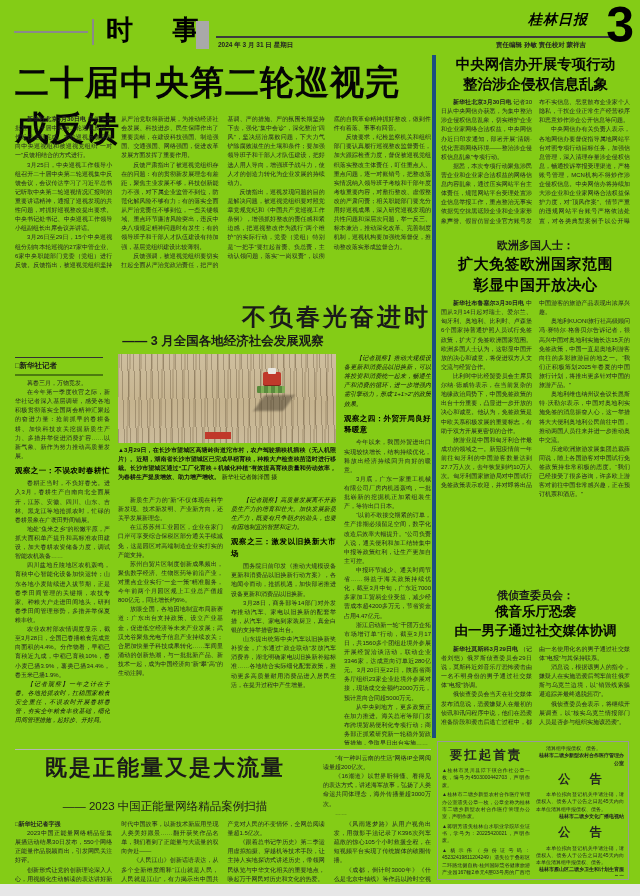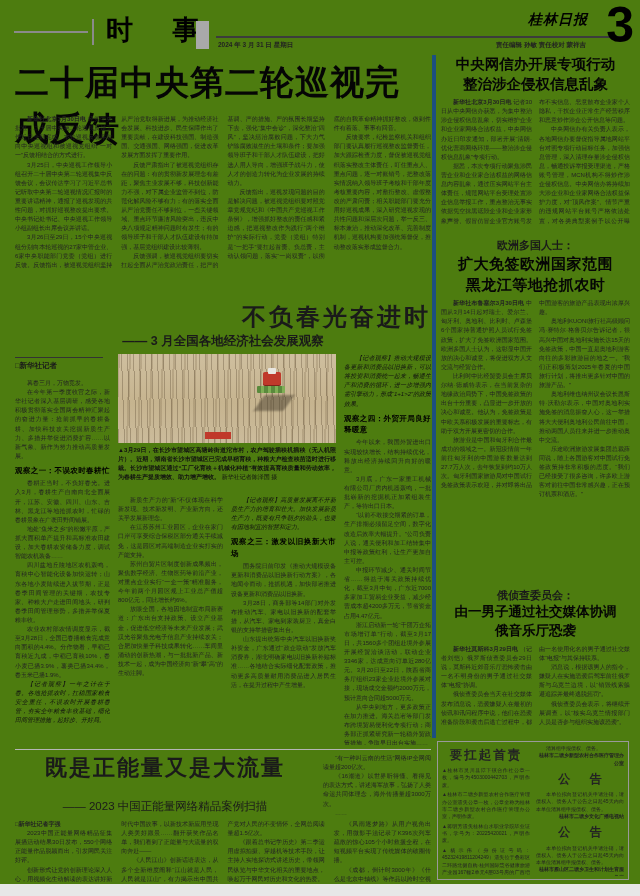--- a/index.html
+++ b/index.html
@@ -1,16 +1,16 @@
 <!DOCTYPE html>
 <html><head>
 <meta charset="utf-8">
 <style>
   html,body{margin:0;padding:0;background:#dedede;}
-  #page{position:relative;width:640px;height:896px;background:#4d7c0f;overflow:hidden;
+  #page{position:relative;width:640px;height:896px;background:#84cc16;overflow:hidden;
         font-family:"Liberation Sans","DejaVu Sans",sans-serif;color:#1a1a1a;}
   
   .hrule-left{position:absolute;left:14px;top:31px;width:74px;height:2px;background:#8a8a8a;}
   .vtick{position:absolute;left:92px;top:19px;width:2px;height:26px;background:#8a8a8a;}
   .section-title{position:absolute;left:106px;top:12px;font-size:27px;font-weight:900;letter-spacing:16px;color:#000;}
   .gray-block{position:absolute;left:196px;top:21px;width:13px;height:28px;background:#a9a9a9;}
   .long-rule{position:absolute;left:216px;top:36px;width:412px;height:2px;background:#3c3c3c;}
   .issue-date{position:absolute;left:218px;top:41px;font-size:6.5px;font-weight:bold;color:#222;}
   .masthead{position:absolute;right:52px;top:11px;font-size:14px;font-weight:900;font-style:italic;
             font-family:"DejaVu Serif","Liberation Serif",serif;color:#000;letter-spacing:1px;}
@@ -184,35 +184,35 @@
     </div>
     <div class="r-body ra-body flow">
         <p><b>新华社北京3月30日电  </b>记者30日从中央网信办获悉，为集中整治涉企侵权信息乱象，切实维护企业和企业家网络合法权益，中央网信办近日印发通知，部署开展“清朗·优化营商网络环境——整治涉企侵权信息乱象”专项行动。</p>
         <p>据悉，本次专项行动聚焦涉民营企业和企业家合法权益的网络信息内容乱象，通过压实网站平台主体责任，规范网站平台受理处置涉企信息举报工作，重点整治无事实依据凭空抹黑诋毁企业和企业家形象声誉、假冒仿冒企业官方账号发布不实信息、恶意散布企业家个人隐私，干扰企业正常生产经营秩序和恶意炒作涉企公开信息等问题。</p>
         <p>中央网信办有关负责人表示，各地网信办要督促指导属地网站平台对照专项行动目标任务，加强信息管理，深入清理存量涉企侵权信息，畅通投诉举报受理渠道，严格账号管理，MCN机构不得炒作涉企侵权信息。中央网信办将持续加大涉企业和企业家网络合法权益保护力度，对“顶风作案”、情节严重的违规网站平台账号严格依法处置，对各类典型案例予以公开曝光，切实营造良好的营商网络环境。</p>
       </div>
 
     <div class="kicker">欧洲多国人士：</div>
     <div class="r-head rb-head">
       <div>扩大免签欧洲国家范围</div>
-      <div>黑龙江等地抢抓农时</div>
+      <div>彰显中国开放决心</div>
     </div>
     <div class="r-body rb-body flow">
         <p><b>新华社布鲁塞尔3月30日电  </b>中国从3月14日起对瑞士、爱尔兰、匈牙利、奥地利、比利时、卢森堡6个国家持普通护照人员试行免签政策，扩大了免签欧洲国家范围。欧洲多国人士认为，这彰显中国开放的决心和诚意，将促进双方人文交流与经贸合作。</p>
         <p>比利时中比经贸委员会主席贝尔纳·德威特表示，在当前复杂的地缘政治局势下，中国免签政策的出台十分重要，凸显进一步开放的决心和诚意。他认为，免签政策是中欧关系积极发展的重要标志，有助于双方开展更密切的合作。</p>
         <p>旅游业是中国和匈牙利合作最成功的领域之一。新冠疫情前一年前往匈牙利的中国游客数量达到27.7万人次，去年恢复到约10万人次。匈牙利国家旅游局对中国试行免签政策表示欢迎，并对即将出品中国游客的旅游产品表现出浓厚兴趣。</p>
         <p>奥地利KUONI旅行社高级顾问冯·赛特尔·格鲁贝尔告诉记者，很高兴中国对奥地利实施长达15天的免签政策，中国一直是奥地利游客向往的多彩旅游目的地之一。“我们正积极筹划2025年春夏的中国旅行计划，将推出更多针对中国的旅游产品。”</p>
         <p>奥地利维也纳州议会议长恩斯特·沃勒尔表示，中国对奥地利实施免签的消息振奋人心，这一举措将大大便利奥地利公民前往中国，推动两国人员往来并进一步推动奥中交流。</p>
         <p>乐途欧洲旅游发展集团总裁薛同说，随上各国游客对中国试行免签政策持非常积极的态度。“我们已经接受了很多咨询，许多欧上游客对前往中国非常感兴趣，正在预订机票和酒店。”</p>
       </div>
 
     <div class="kicker">俄侦查委员会：</div>
     <div class="r-head rc-head">
+      <div>俄音乐厅恐袭</div>
       <div>由一男子通过社交媒体协调</div>
-      <div>俄音乐厅恐袭</div>
     </div>
     <div class="r-body rc-body flow">
         <p><b>新华社莫斯科3月29日电  </b>（记者刘恺）俄罗斯侦查委员会29日说，莫斯科近郊音乐厅恐怖袭击由一名不明身份的男子通过社交媒体“电报”协调。</p>
         <p>俄侦查委员会当天在社交媒体发布消息说，恐袭嫌疑人在最初的侦讯和讯问程序中说，他们在恐袭准备阶段和袭击后逃亡过程中，都由一名使用化名的男子通过社交媒体“电报”与其保持联系。</p>
         <p>消息说，根据该男人的指令，嫌疑人在实施恐袭后驾车前往俄罗斯与乌克兰边境，以“销毁线索躲避追踪并最终逃脱惩罚”。</p>
         <p>俄侦查委员会表示，将继续开展调查，以“核实乌克兰情报部门人员是否参与组织实施该恐袭”。</p>
       </div>
   </div>
 
   <div class="classified">

